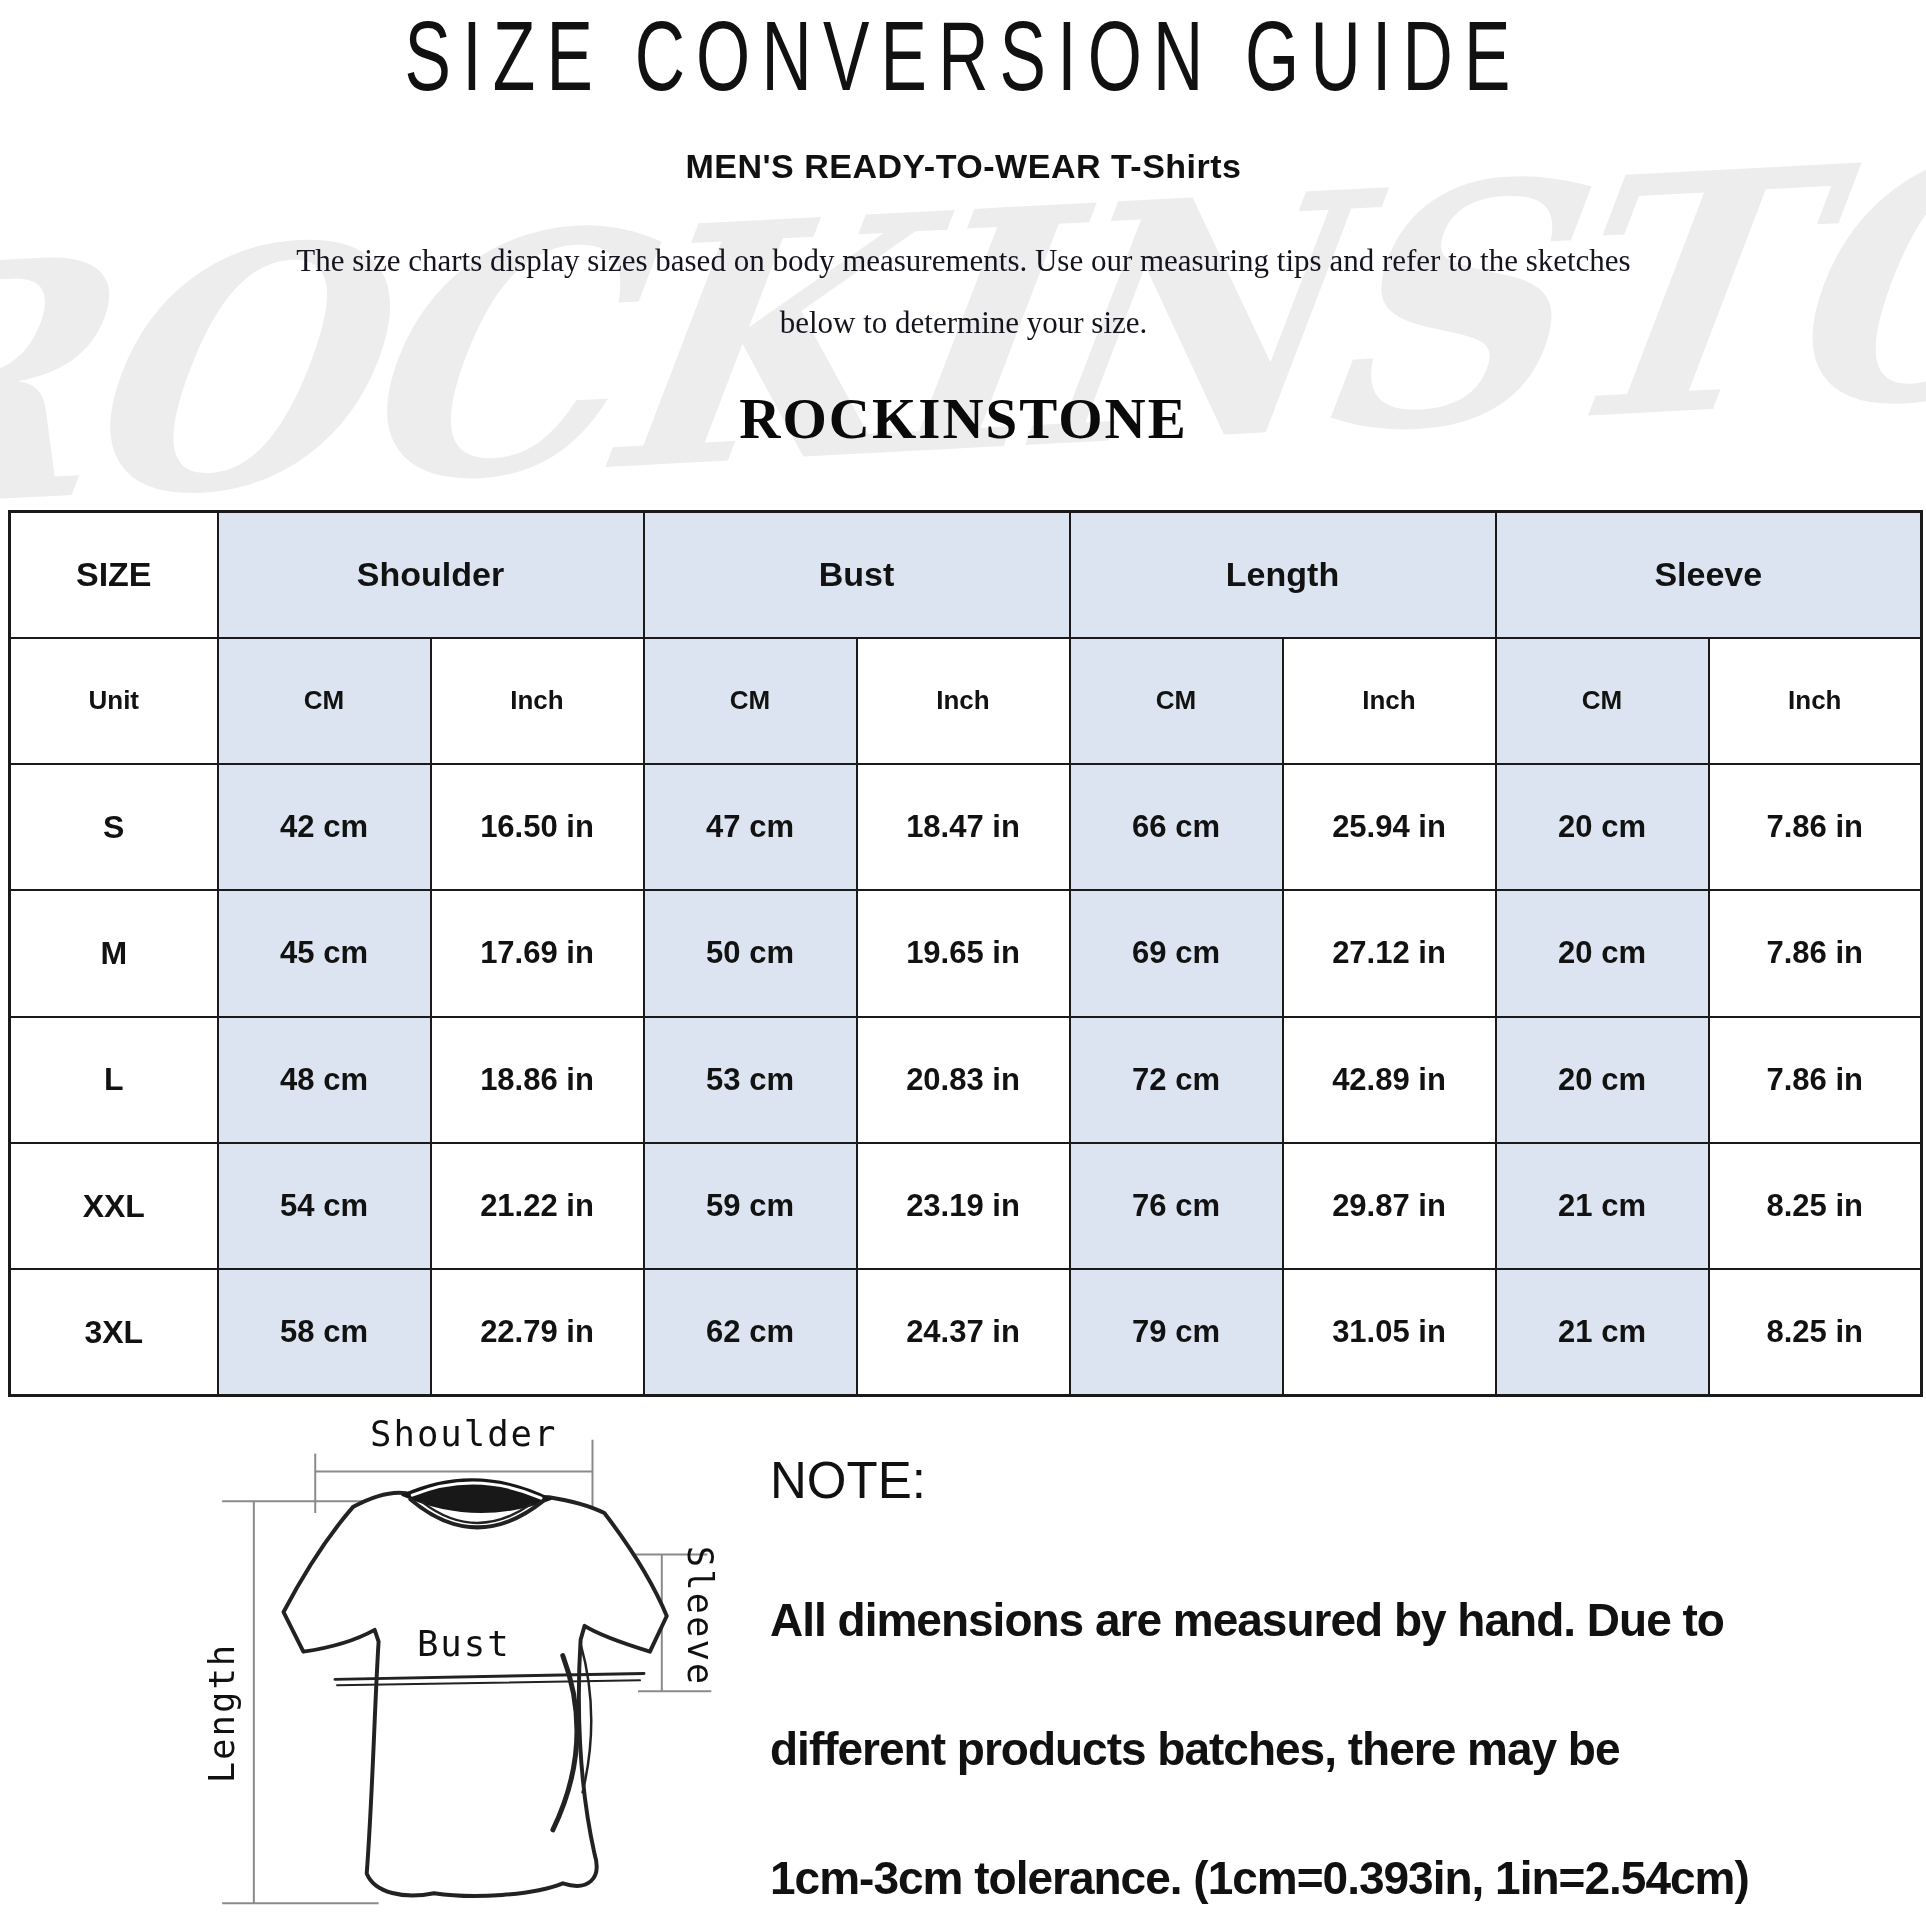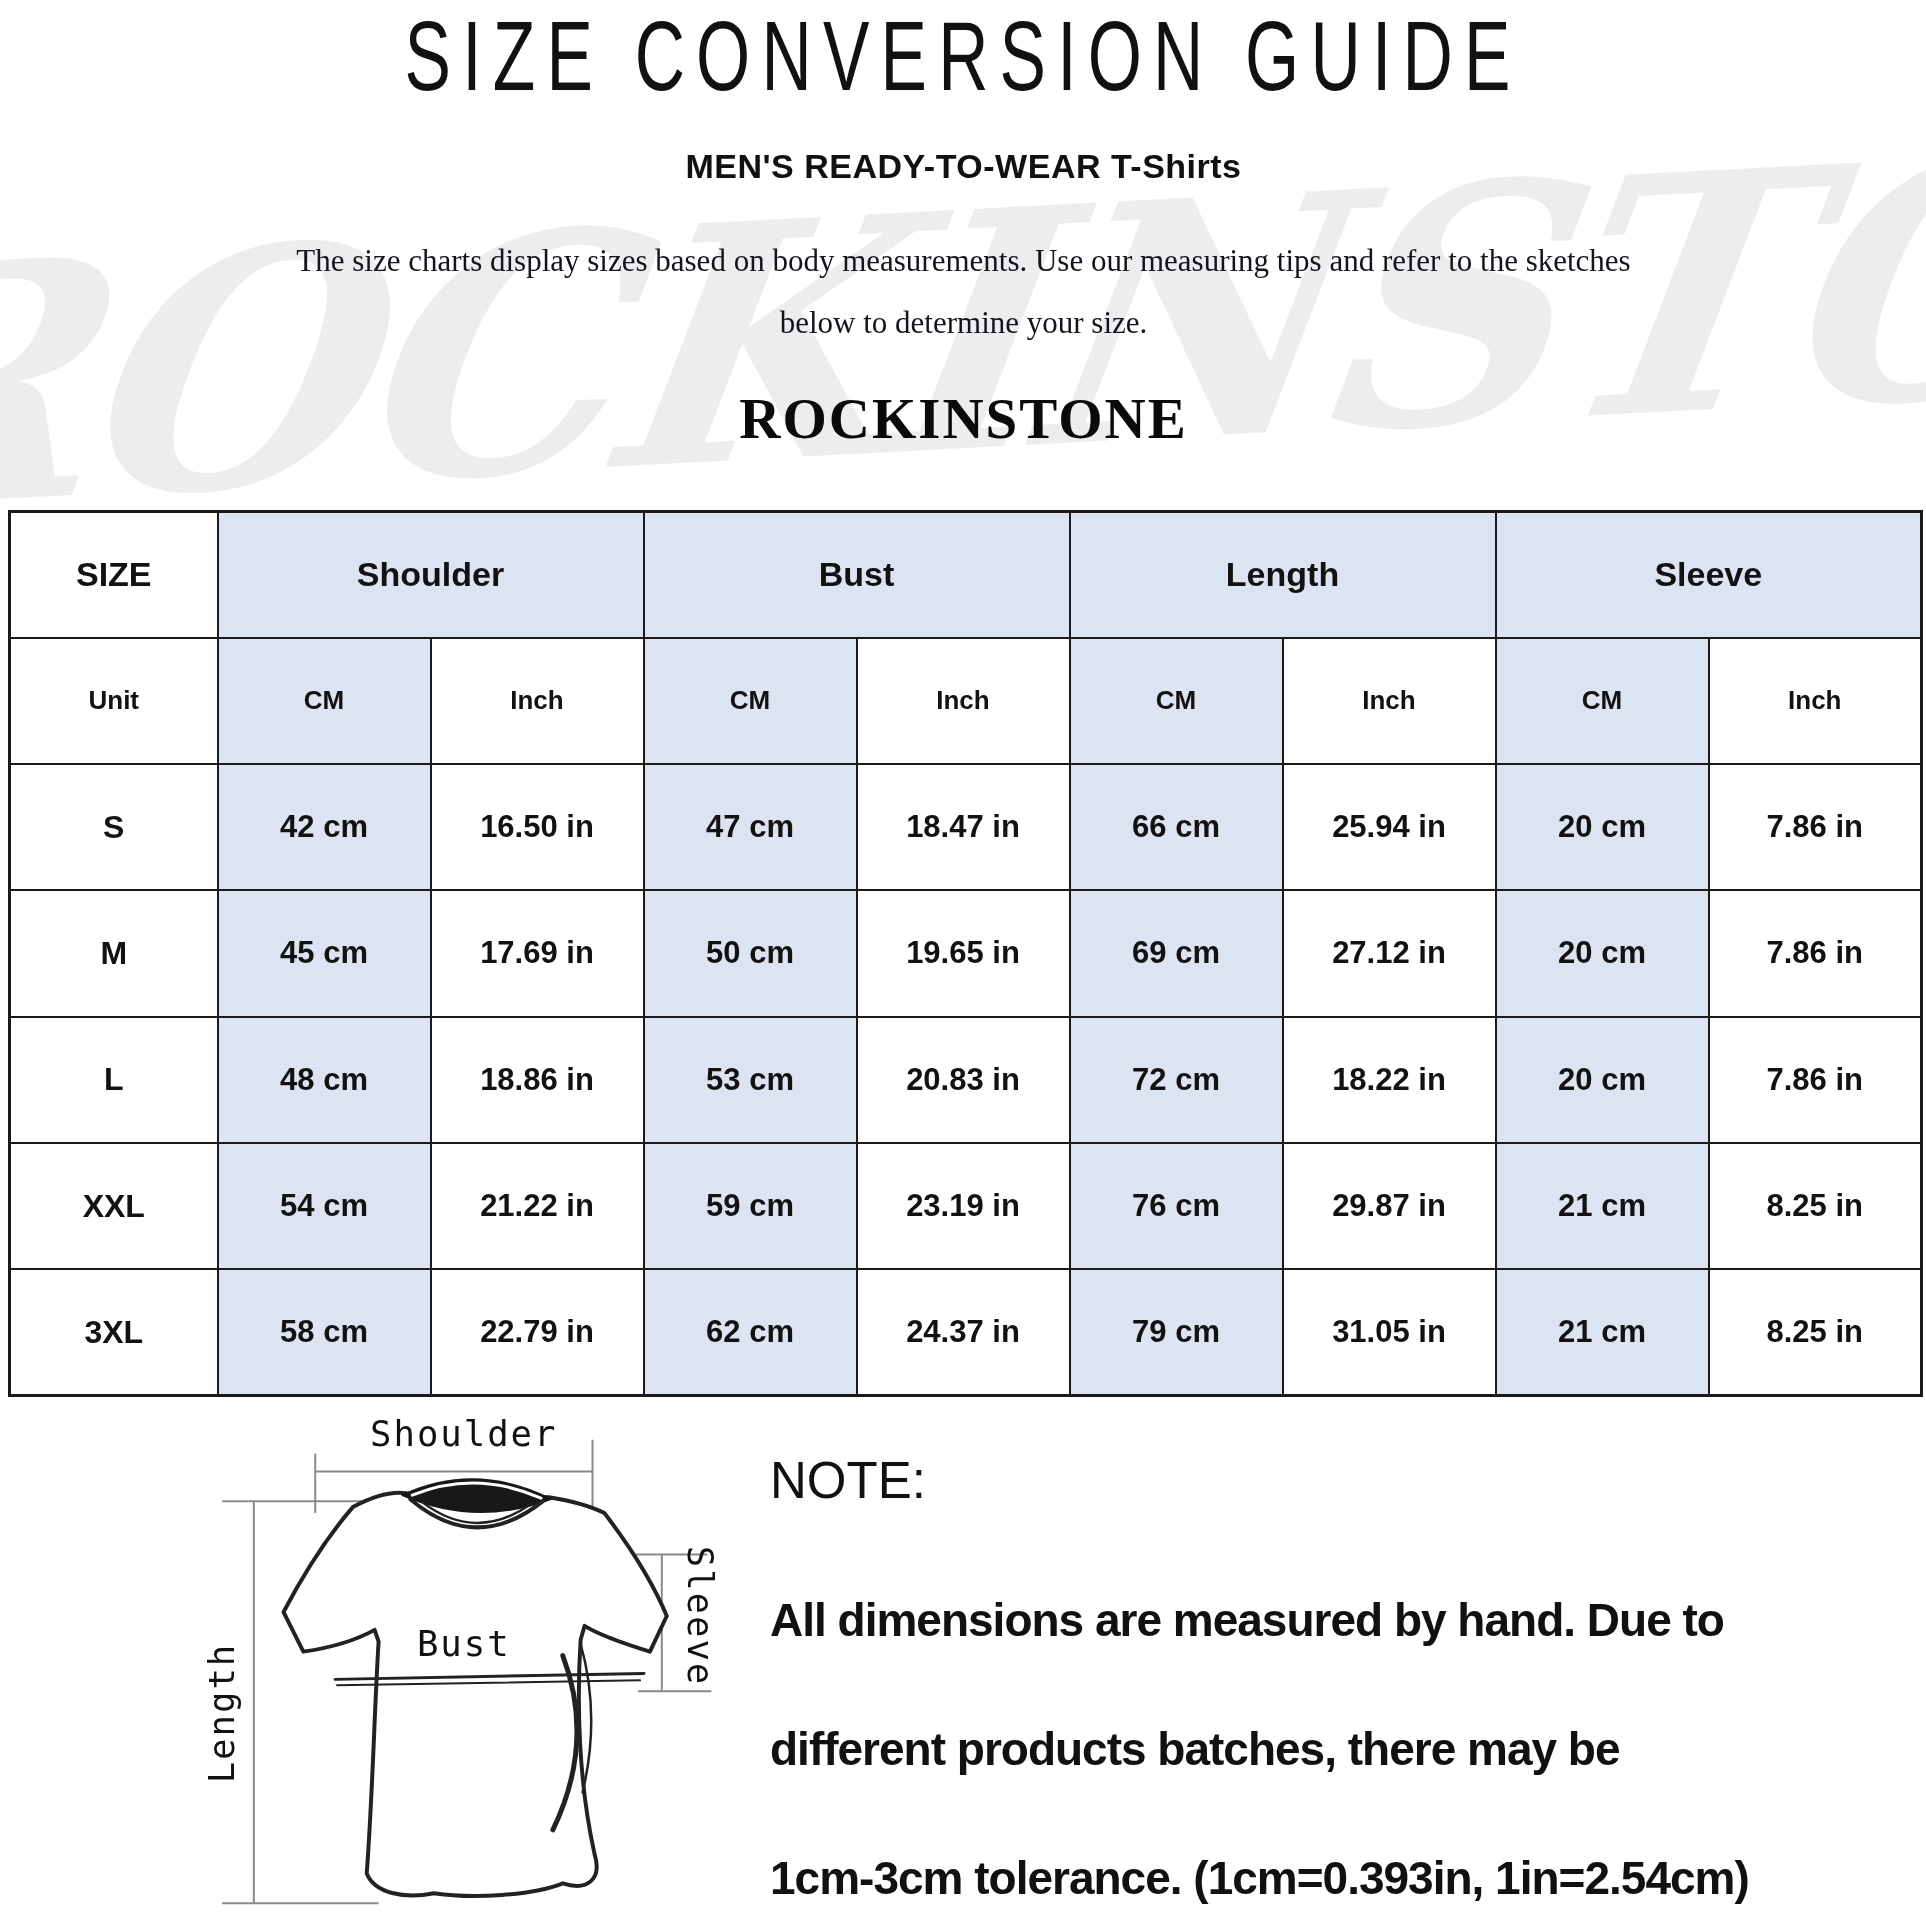--- a/index.html
+++ b/index.html
@@ -106,21 +106,21 @@
       <td class="b">20 cm</td>
       <td>7.86 in</td>
     </tr>
     <tr>
       <td class="sz">L</td>
       <td class="b">48 cm</td>
       <td>18.86 in</td>
       <td class="b">53 cm</td>
       <td>20.83 in</td>
       <td class="b">72 cm</td>
-      <td>18.22 in</td>
+      <td>42.89 in</td>
       <td class="b">20 cm</td>
       <td>7.86 in</td>
     </tr>
     <tr>
       <td class="sz">XXL</td>
       <td class="b">54 cm</td>
       <td>21.22 in</td>
       <td class="b">59 cm</td>
       <td>23.19 in</td>
       <td class="b">76 cm</td>

